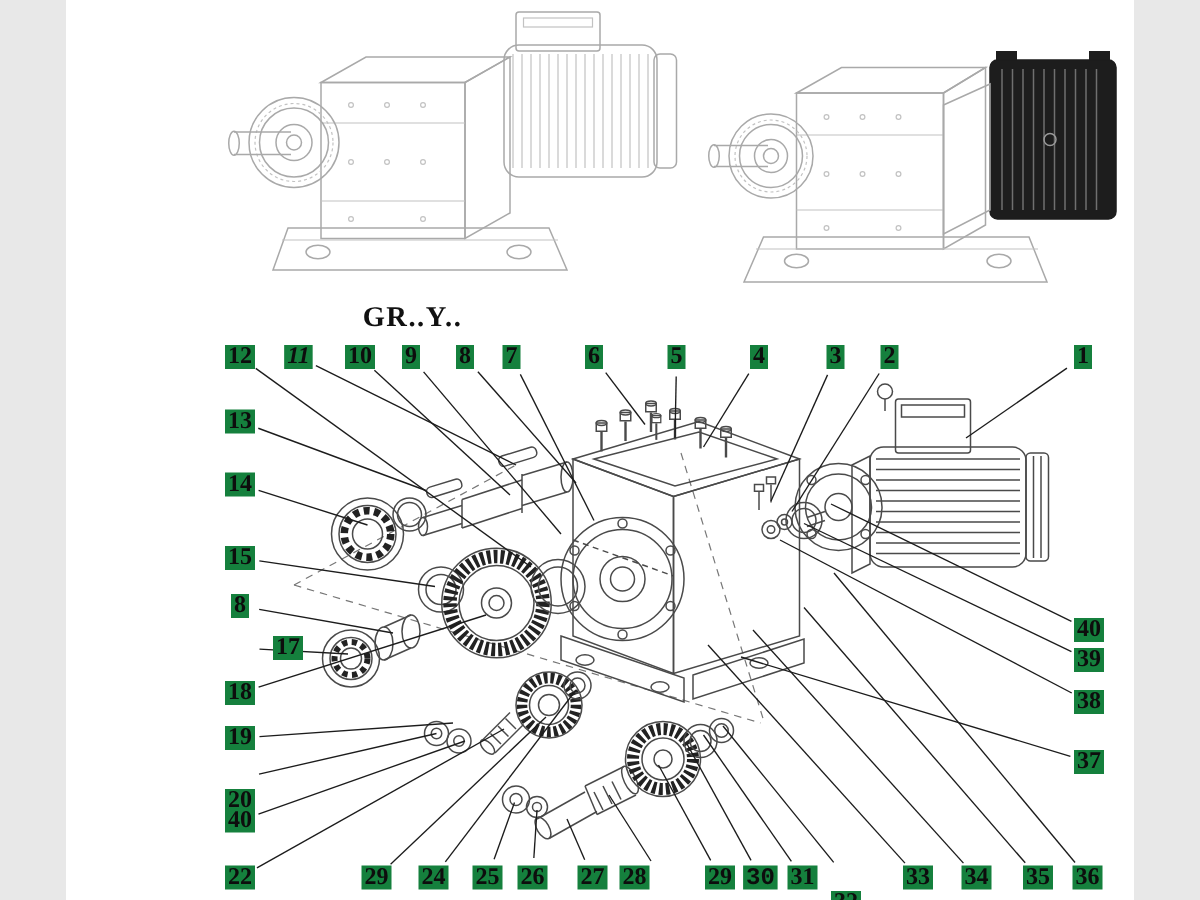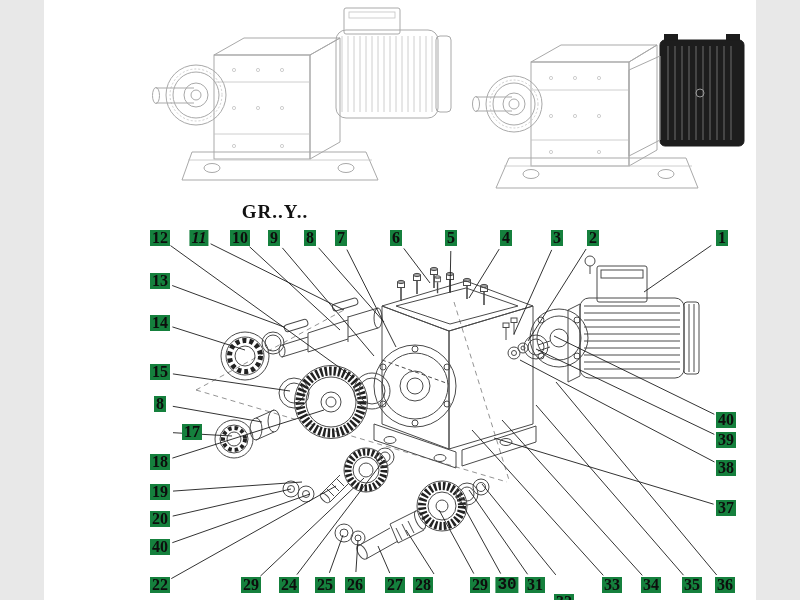--- a/index.html
+++ b/index.html
@@ -343,21 +343,21 @@
       <span class="callout" style="left: 196px; top: 238px;">10</span>
       <span class="callout" style="left: 155px; top: 238px; font-style: italic;">11</span>
       <span class="callout" style="left: 116px; top: 238px;">12</span>
       <span class="callout" style="left: 116px; top: 281px;">13</span>
       <span class="callout" style="left: 116px; top: 323px;">14</span>
       <span class="callout" style="left: 116px; top: 372px;">15</span>
       <span class="callout" style="left: 116px; top: 404px;">8</span>
       <span class="callout" style="left: 116px; top: 432px; margin-left: 32px;">17</span>
       <span class="callout" style="left: 116px; top: 462px;">18</span>
       <span class="callout" style="left: 116px; top: 492px;">19</span>
-      <span class="callout" style="left: 116px; top: 519px;">20</span>
+      <span class="callout" style="left: 116px; top: 534px;">20</span>
       <span class="callout" style="left: 116px; top: 547px;">40</span>
       <span class="callout" style="left: 116px; top: 585px;">22</span>
       <span class="callout" style="left: 207px; top: 585px;">29</span>
       <span class="callout" style="left: 245px; top: 585px;">24</span>
       <span class="callout" style="left: 281px; top: 585px;">25</span>
       <span class="callout" style="left: 311px; top: 585px;">26</span>
       <span class="callout" style="left: 351px; top: 585px;">27</span>
       <span class="callout" style="left: 379px; top: 585px;">28</span>
       <span class="callout" style="left: 436px; top: 585px;">29</span>
       <span class="callout" style="left: 463px; top: 585px; font-family: Liberation Mono, monospace;">30</span>

